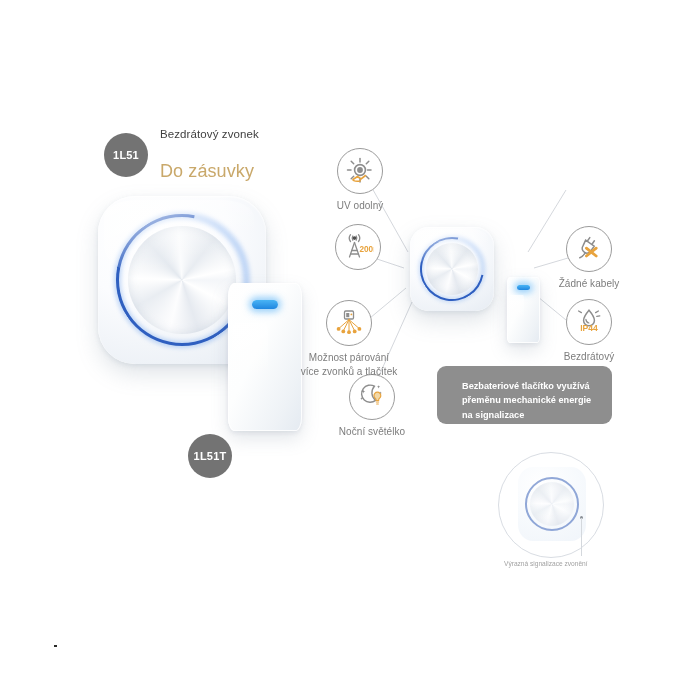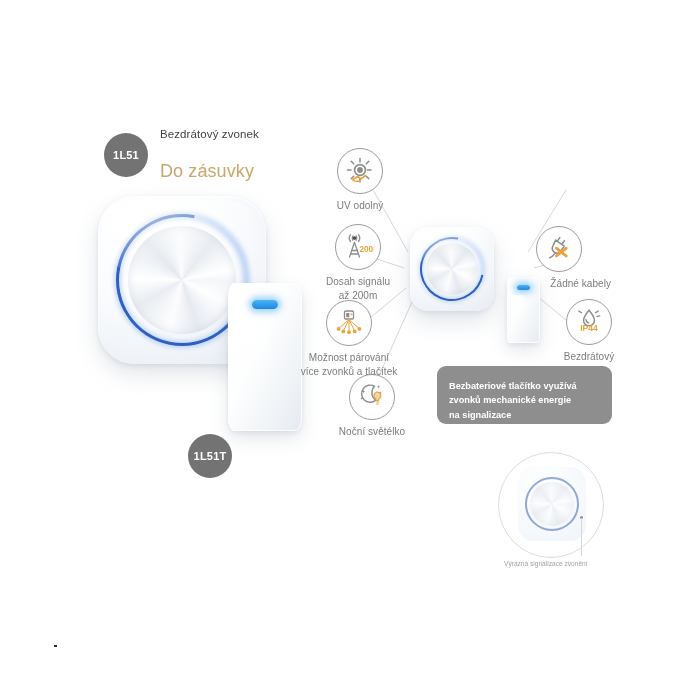--- a/index.html
+++ b/index.html
@@ -147,21 +147,21 @@
 
   
   .callout {
     position: absolute;
     background: #8e8e8e;
     border-radius: 9px;
     color: #ffffff;
     font-size: 9.2px;
     font-weight: bold;
     line-height: 1.55;
-    padding: 13px 14px 13px 12px;
+    padding: 13px 14px 13px 25px;
     box-sizing: border-box;
   }
 
   
   .magnifier {
     position: absolute;
     border-radius: 50%;
     border: 1px solid #d9dde3;
     background: #ffffff;
     overflow: hidden;
@@ -274,21 +274,20 @@
           <path d="M14.2 8.2 q1.3 -2.1 0 -4.2"></path>
           <line x1="12.5" y1="10.5" x2="7.5" y2="25"></line>
           <line x1="12.5" y1="10.5" x2="17.5" y2="25"></line>
           <line x1="9.7" y1="18.5" x2="15.3" y2="18.5"></line>
           <line x1="8.6" y1="22" x2="16.4" y2="22"></line>
         </g>
         <circle cx="12.5" cy="6.1" r="1.8" fill="#4f4f4f"></circle>
         <text x="17.5" y="19.6" font-family="Liberation Sans, sans-serif" font-size="8.2" font-weight="bold" fill="#e8a33d">200m</text>
       </svg>
     </div>
-    <div class="flabel">Dosah signálu<br>až 200m</div>
   </div>
 
   <div class="feature" style="left:320px; top:374px;">
     <div class="disc">
       <svg width="32" height="30" viewBox="0 0 32 30">
         <path d="M18.4 4.2 a8.6 8.6 0 1 0 1.2 14.2 A9.8 9.8 0 0 1 18.4 4.2 Z" fill="none" stroke="#8d8d8d" stroke-width="1.4"></path>
         <g fill="#8d8d8d">
           <path d="M7.2 7.4 l0.6 1.5 1.5 0.6 -1.5 0.6 -0.6 1.5 -0.6 -1.5 -1.5 -0.6 1.5 -0.6 Z"></path>
           <path d="M22.6 3.2 l0.45 1.15 1.15 0.45 -1.15 0.45 -0.45 1.15 -0.45 -1.15 -1.15 -0.45 1.15 -0.45 Z"></path>
           <path d="M24.4 9.6 l0.4 1 1 0.4 -1 0.4 -0.4 1 -0.4 -1 -1 -0.4 1 -0.4 Z"></path>
@@ -321,21 +320,21 @@
           <circle cx="16" cy="24.2" r="1.9"></circle>
           <circle cx="21.7" cy="23.4" r="1.9"></circle>
           <circle cx="26.4" cy="20.9" r="1.9"></circle>
         </g>
       </svg>
     </div>
     <div class="flabel">Možnost párování<br>více zvonků a tlačítek</div>
   </div>
 
 
-  <div class="feature" style="left:507px; top:226px;text-align:right;">
+  <div class="feature" style="left:537px; top:226px;">
     <div class="disc">
       <svg width="30" height="30" viewBox="0 0 30 30">
         <g stroke="#8d8d8d" stroke-width="1.5" fill="none" stroke-linecap="round">
           <line x1="15.8" y1="3.6" x2="13.4" y2="7"></line>
           <line x1="20.4" y1="6.8" x2="18" y2="10.2"></line>
           <path d="M11.6 6.2 l8.6 6 -3.6 5.1 a4.2 4.2 0 0 1 -6 1 l-0.6 -0.4 a4.2 4.2 0 0 1 -1 -6 Z"></path>
           <path d="M11.2 18.8 q-2.6 4 -5.4 5"></path>
         </g>
         <g stroke="#e8a33d" stroke-width="2.8" stroke-linecap="round">
           <line x1="12.4" y1="14.2" x2="22.2" y2="22"></line>
@@ -357,21 +356,21 @@
           <line x1="8.4" y1="5.6" x2="5.6" y2="4"></line>
         </g>
         <text x="16" y="24.4" text-anchor="middle" font-family="Liberation Sans, sans-serif" font-size="8.6" font-weight="bold" fill="#e8a33d">IP44</text>
       </svg>
     </div>
     <div class="flabel">Bezdrátový</div>
   </div>
 
   <div class="callout" style="left:437px; top:366px; width:175px; height:58px;">
     <div>Bezbateriové tlačítko využívá</div>
-    <div>zvonků mechanické energie</div>
+    <div>přeměnu mechanické energie</div>
     <div>na signalizace</div>
   </div>
 
   <div class="magnifier" style="left:498px; top:452px; width:104px; height:104px;">
     <div class="chime" style="left:19px; top:14px; width:68px; height:74px; box-shadow:none; background:radial-gradient(120% 110% at 34% 24%, #ffffff 0%, #f7fafd 45%, #eef3f9 100%);">
       <div class="ring" style="left:7px; top:10px; width:54px; height:54px; border-width:2px; border-color:#3a63b8; opacity:0.55;"></div>
       <div class="metal" style="left:12px; top:15px; width:44px; height:44px; opacity:0.65;"></div>
     </div>
   </div>
   <div class="leader-dot" style="left:580px; top:516px;"></div>

